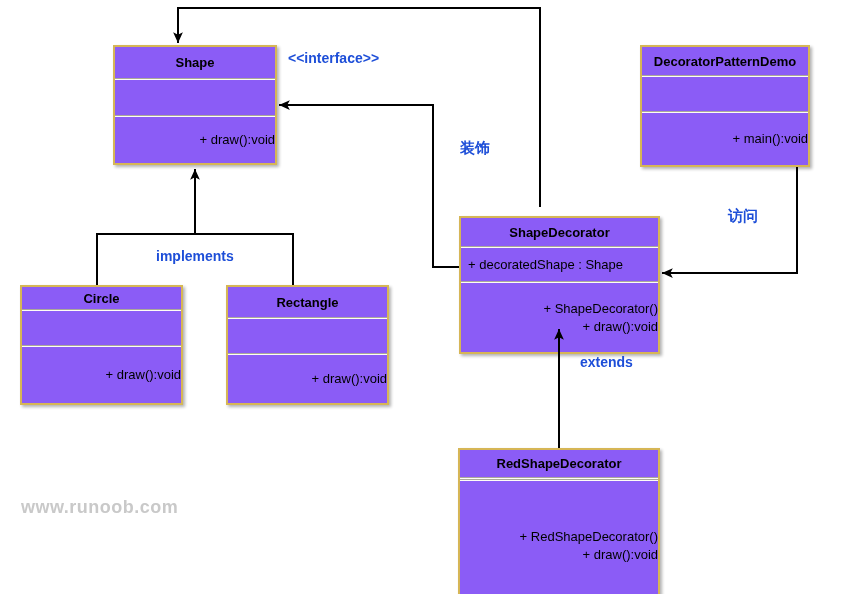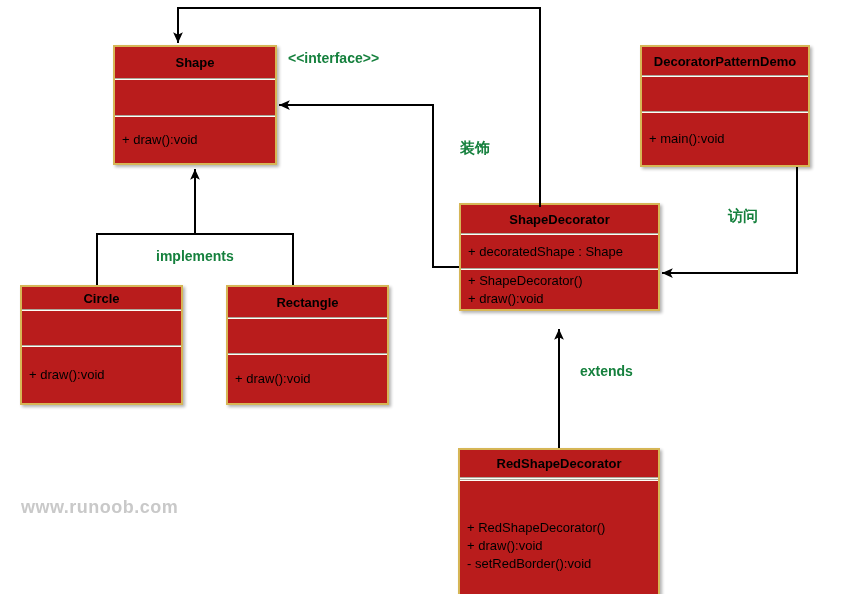--- a/index.html
+++ b/index.html
@@ -10,45 +10,45 @@
     font-family:"Liberation Sans", sans-serif;
     overflow:hidden;
   }
   .connectors{
     position:absolute;left:0;top:0;width:857px;height:594px;
     pointer-events:none;z-index:5;
   }
   .uml-class{
     position:absolute;
     box-sizing:border-box;
-    background:#b91c1c;
+    background:#8b5cf6;
     border:2px solid #D6B656;
     box-shadow:2px 2px 3px rgba(0,0,0,0.30);
     z-index:2;
     display:flex;flex-direction:column;
   }
   .uml-title{
     display:flex;align-items:center;justify-content:center;
     font-weight:bold;font-size:13px;color:#000;
     flex:none;
   }
   .divider{
     flex:none;height:2px;
     background:linear-gradient(to bottom,#aba89b 0 50%,#fefdf6 50% 100%);
   }
   .uml-section{
     flex:none;
     display:flex;flex-direction:column;justify-content:center;
     font-size:13px;color:#000;
   }
-  .uml-section.grow{flex:1;}
+  .uml-section.grow{flex:1;align-items:flex-end;}
   .member{padding-left:7px;line-height:18px;white-space:nowrap;}
   .diagram-label{
     position:absolute;z-index:3;
-    font-weight:bold;font-size:14px;color:#15803d;white-space:nowrap;
+    font-weight:bold;font-size:14px;color:#1d4ed8;white-space:nowrap;
   }
   .diagram-label.cn{font-size:15px;}
   .watermark{
     position:absolute;z-index:1;
     font-size:18px;color:#c9c9c9;letter-spacing:0.5px;font-weight:bold;
   }
 </style>
 </head>
 <body>
 
@@ -81,41 +81,40 @@
   <div class="uml-class" style="left:640px;top:45px;width:170px;height:122px">
     <div class="uml-title" style="height:28px">DecoratorPatternDemo</div>
     <div class="divider"></div>
     <div class="uml-section" style="height:34px"></div>
     <div class="divider"></div>
     <div class="uml-section grow">
       <div class="member">+ main():void</div>
     </div>
   </div>
 
-  <div class="uml-class" style="left:459px;top:203px;width:201px;height:108px">
+  <div class="uml-class" style="left:459px;top:216px;width:201px;height:138px">
     <div class="uml-title" style="height:28px">ShapeDecorator</div>
     <div class="divider"></div>
     <div class="uml-section" style="height:33px">
       <div class="member">+ decoratedShape : Shape</div>
     </div>
     <div class="divider"></div>
     <div class="uml-section grow">
       <div class="member">+ ShapeDecorator()</div>
       <div class="member">+ draw():void</div>
     </div>
   </div>
 
   <div class="uml-class" style="left:458px;top:448px;width:202px;height:165px">
     <div class="uml-title" style="height:27px">RedShapeDecorator</div>
     <div class="divider"></div>
     <div class="divider"></div>
     <div class="uml-section grow">
       <div class="member">+ RedShapeDecorator()</div>
       <div class="member">+ draw():void</div>
-      <div class="member">- setRedBorder():void</div>
     </div>
   </div>
 
   <div class="uml-class" style="left:20px;top:285px;width:163px;height:120px">
     <div class="uml-title" style="height:22px">Circle</div>
     <div class="divider"></div>
     <div class="uml-section" style="height:34px"></div>
     <div class="divider"></div>
     <div class="uml-section grow">
       <div class="member">+ draw():void</div>
@@ -129,17 +128,17 @@
     <div class="divider"></div>
     <div class="uml-section grow">
       <div class="member">+ draw():void</div>
     </div>
   </div>
 
   <div class="diagram-label" style="left:288px;top:50px">&lt;&lt;interface&gt;&gt;</div>
   <div class="diagram-label cn" style="left:460px;top:139px">装饰</div>
   <div class="diagram-label cn" style="left:728px;top:207px">访问</div>
   <div class="diagram-label" style="left:156px;top:248px">implements</div>
-  <div class="diagram-label" style="left:580px;top:363px">extends</div>
+  <div class="diagram-label" style="left:580px;top:354px">extends</div>
 
   <div class="watermark" style="left:21px;top:497px">www.runoob.com</div>
 
 </div>
 
 </body></html>

